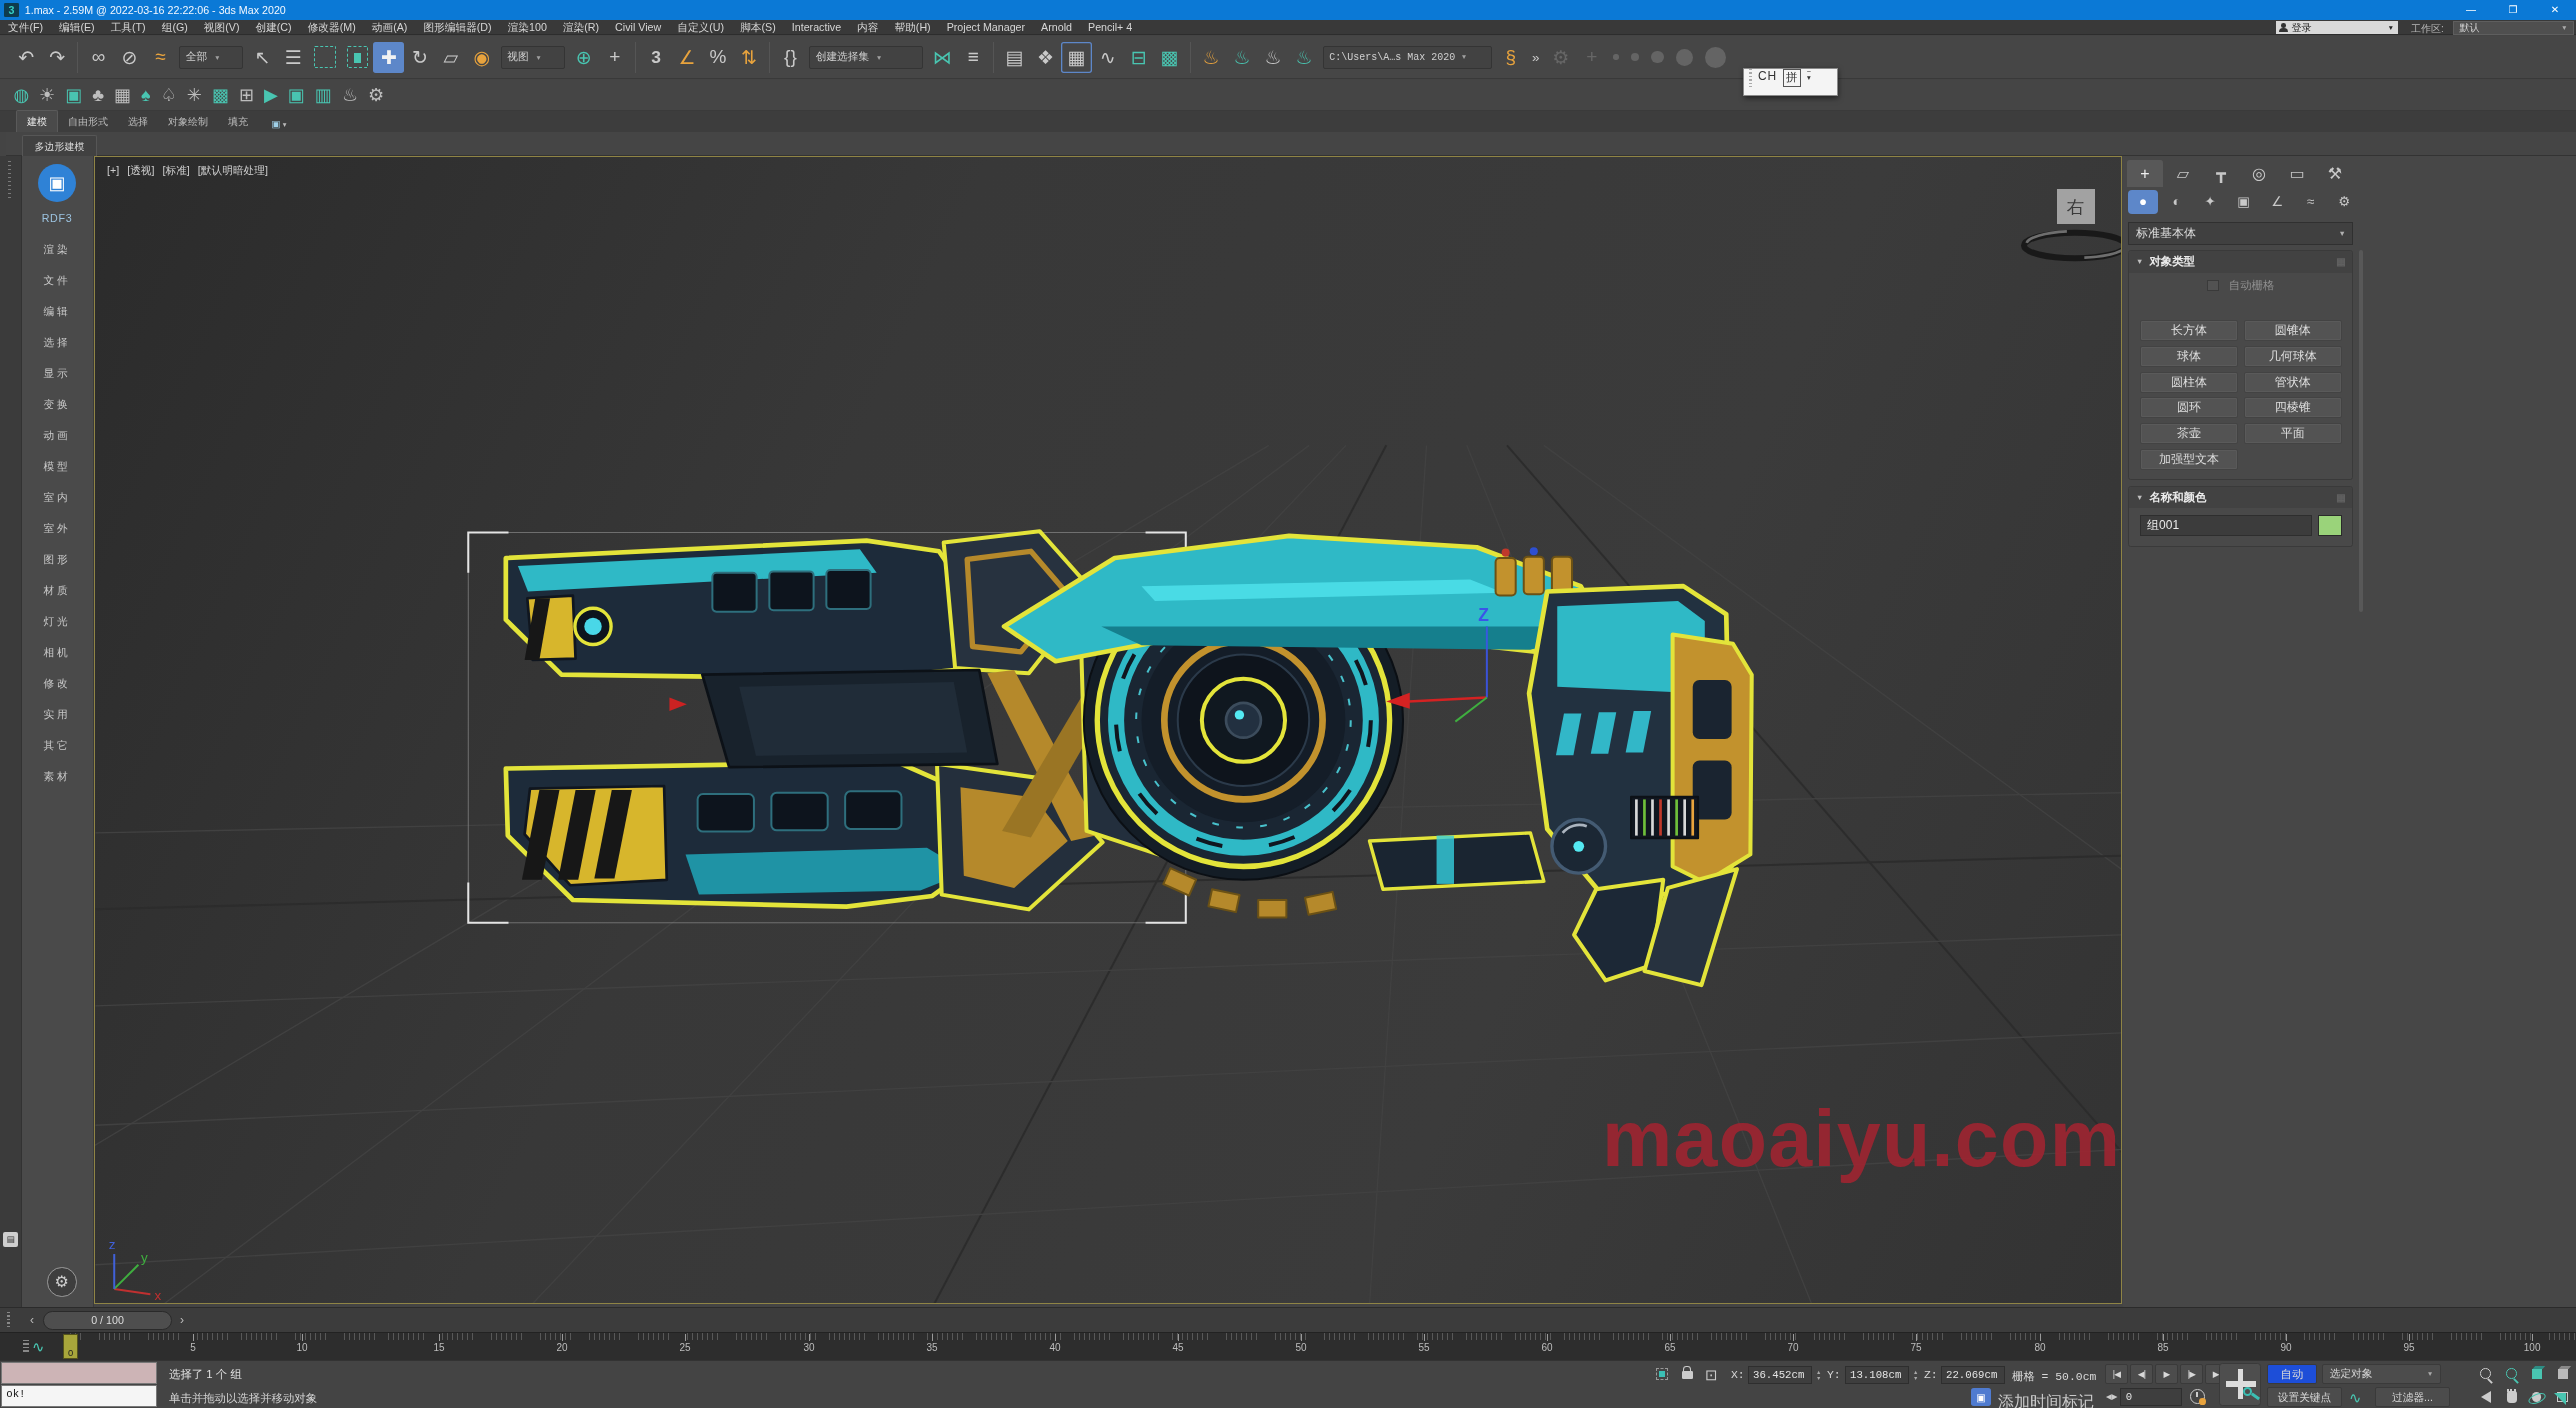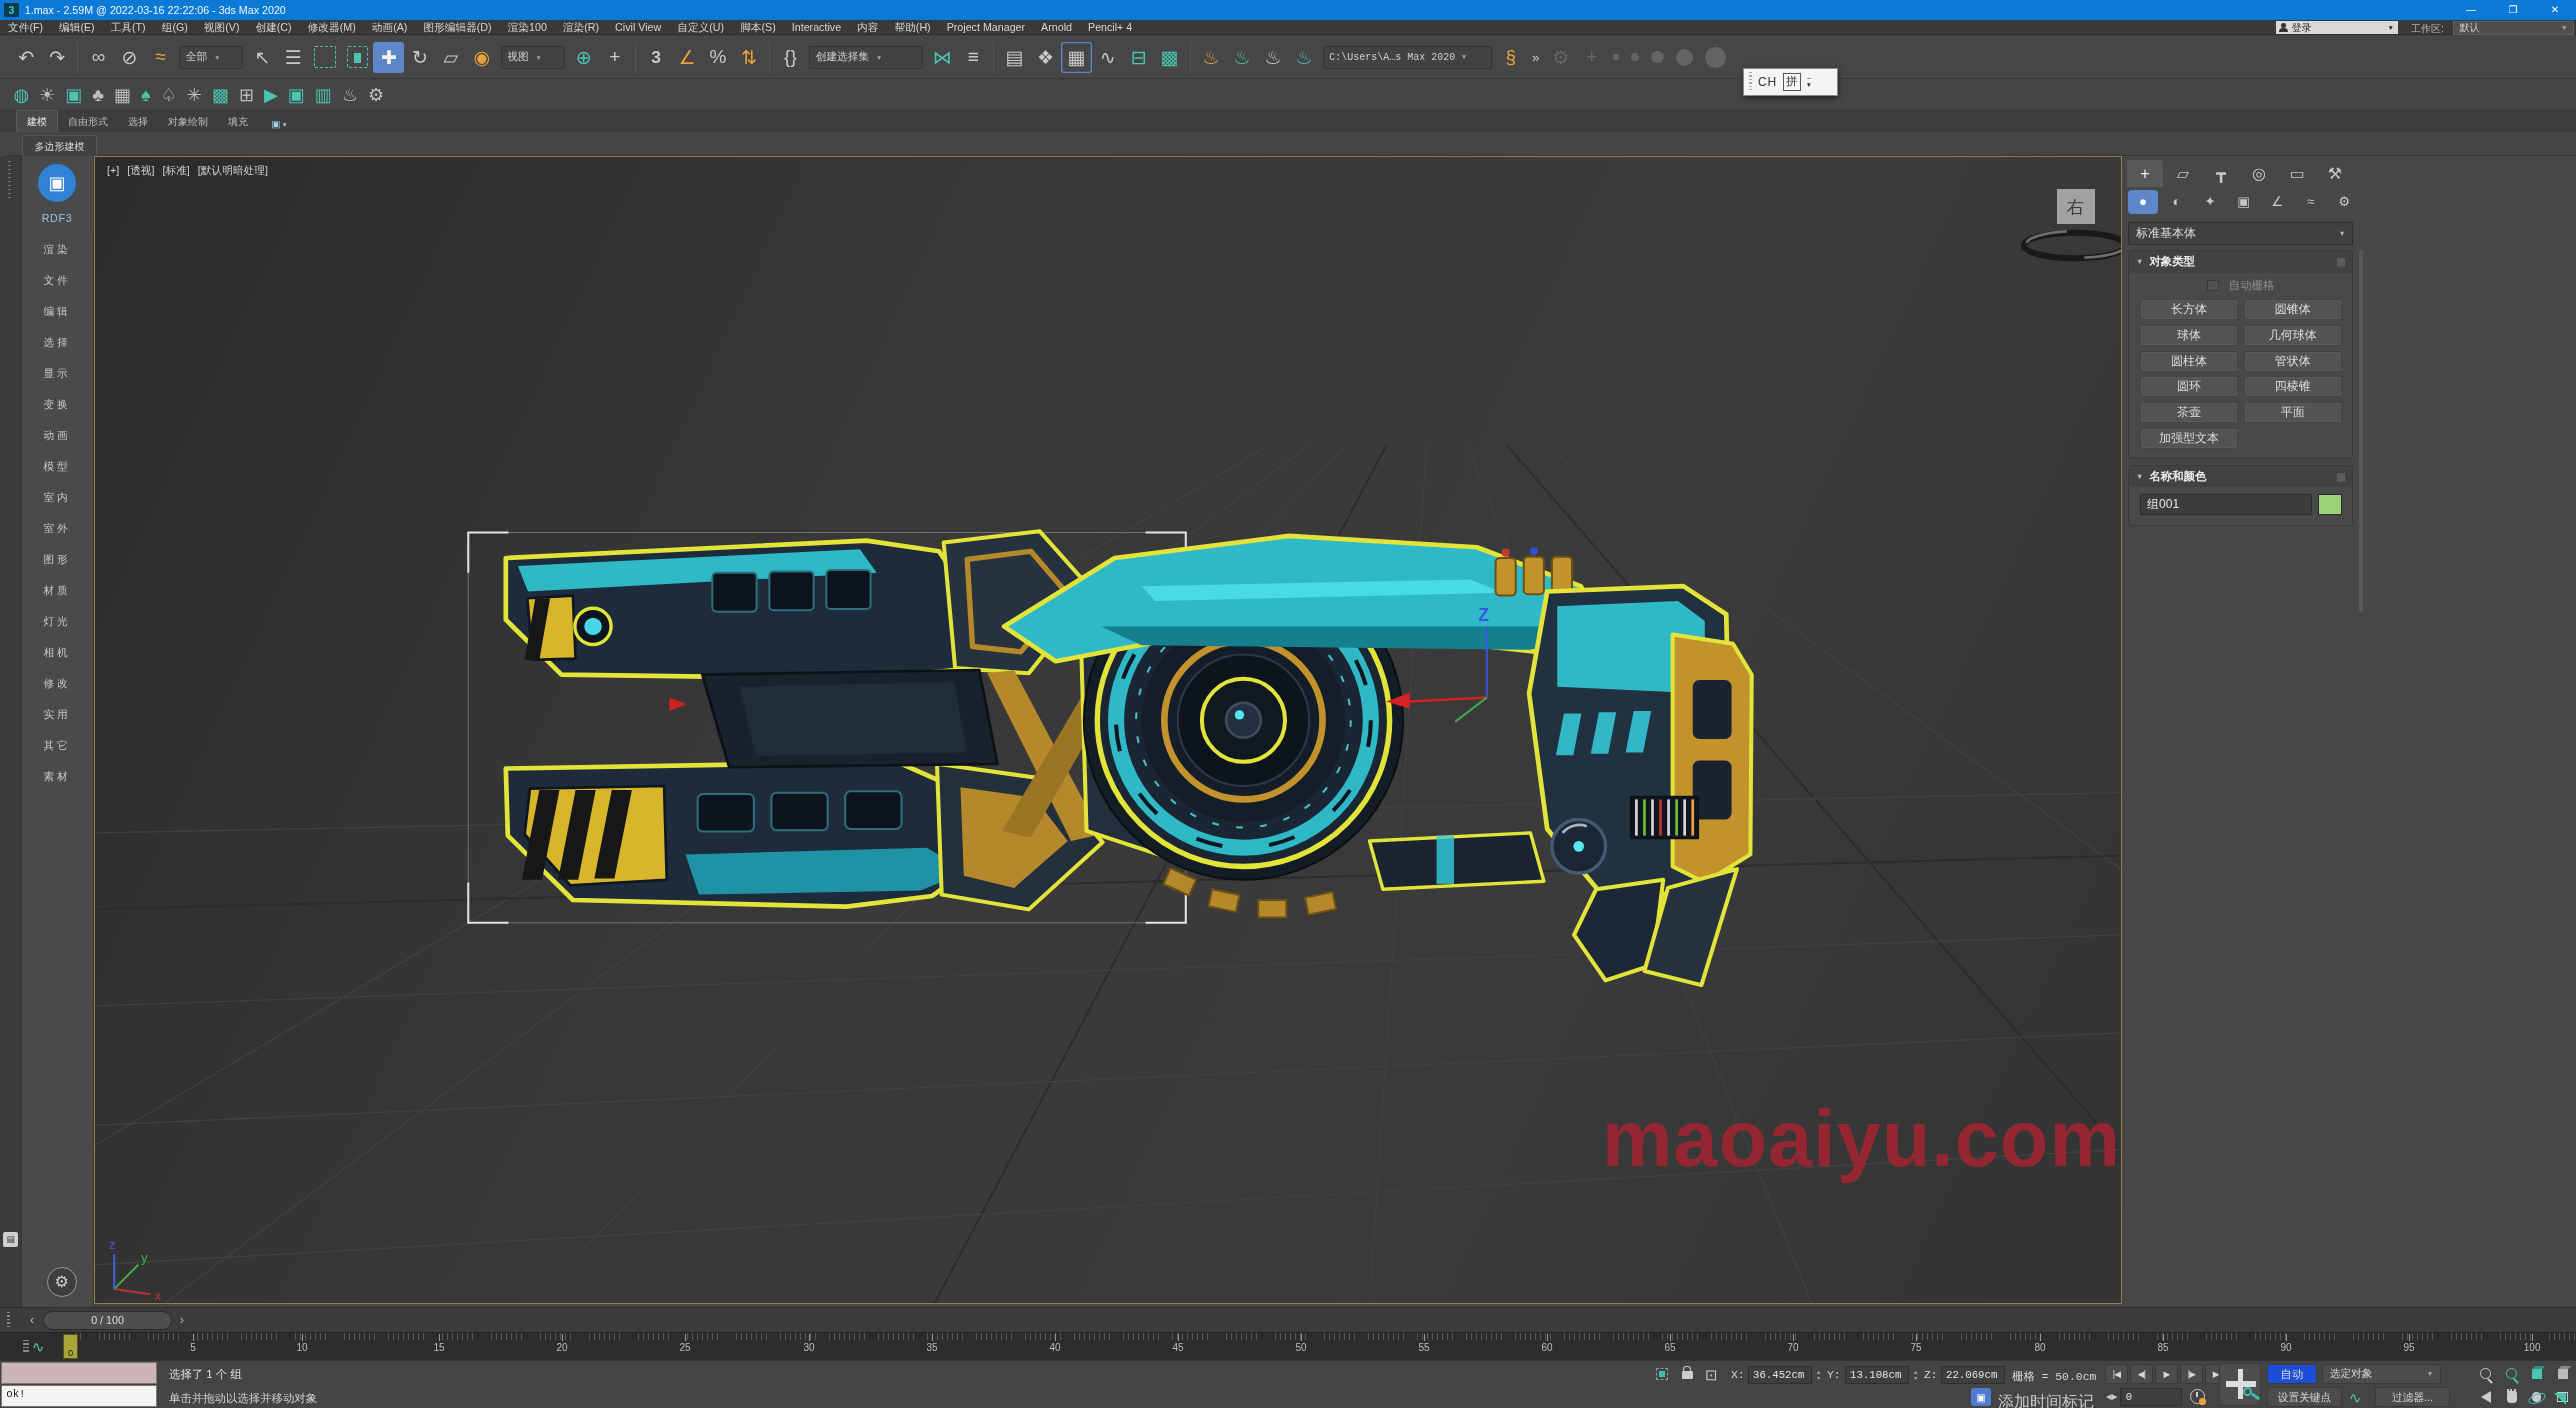--- a/index.html
+++ b/index.html
@@ -45,21 +45,21 @@
   .tb-select{height:23px;background:#424242;border:0.7px solid #343434;border-radius:2px;display:flex;
              align-items:center;padding:0 5.4px;font-size:10.7px;color:#cfcfcf;margin:0 3.4px;flex:0 0 auto;}
   .tb-select .tb-arrow{margin-left:6.7px;font-size:6.7px;color:#a0a0a0;}
   .tb-select.mono{font-family:"Liberation Mono",monospace;font-size:10px;}
   .tb-box{width:21.5px;height:21.5px;border:1.3px dashed #49c5b1;border-radius:1.3px;margin:0 5.4px;position:relative;flex:0 0 auto;}
   .tb-box.f::after{content:"";position:absolute;left:6px;top:6px;width:7.4px;height:10px;background:#49c5b1;}
   .tb-dot{border-radius:50%;background:#646464;display:inline-block;margin:0 6px;flex:0 0 auto;}
 
   
   .ime{position:absolute;left:1743px;top:68px;width:95px;height:28px;background:#f4f4f4;
-       border:0.7px solid #8a8a8a;box-shadow:1.3px 2px 5.4px rgba(0,0,0,.55);display:flex;align-items:center;z-index:60;color:#333;}
+       border:0.7px solid #8a8a8a;box-shadow:1.3px 2px 5.4px rgba(0,0,0,.55);display:flex;align-items:flex-start;z-index:60;color:#333;}
   .ime-handle{width:3.4px;height:20px;margin:0 6px 0 4.7px;background:repeating-linear-gradient(180deg,#aaa 0 1.3px,transparent 1.3px 3.4px);}
   .ime-lang{font-size:12px;letter-spacing:0.7px;}
   .ime-mode{width:18px;height:18px;border:1.3px solid #555;text-align:center;line-height:15.4px;margin:0 6px;font-size:11.4px;}
   .ime-opt{display:flex;flex-direction:column;align-items:center;font-size:7.4px;line-height:6px;color:#333;}
 
   
   .toolbar2{position:absolute;left:0;top:80px;width:2576px;height:31px;background:#454545;
             border-bottom:0.7px solid #3a3a3a;display:flex;align-items:center;padding-left:13.4px;gap:10px;}
   .t2btn{font-size:18px;color:#bdbdbd;}
   .t2btn.teal{color:#49c5b1;}
@@ -114,21 +114,21 @@
   .cp-dropdown{margin:4px 5.4px;width:225px;height:23px;background:#404040;border:0.7px solid #303030;display:flex;
                align-items:center;padding:0 6.7px;font-size:12px;color:#ddd;}
   .cp-dropdown .arr{margin-left:auto;font-size:7.4px;color:#b0b0b0;}
   .rollout{margin:5.4px;width:225px;background:#494949;border:0.7px solid #3a3a3a;border-radius:2.7px;}
   .ro-head{height:21.5px;background:#424242;display:flex;align-items:center;padding:0 6.7px;font-weight:bold;
            color:#ececec;font-size:11.4px;gap:6px;border-radius:2.7px 2.7px 0 0;}
   .ro-arrow{font-size:7.4px;color:#c0c0c0;}
   .grip{margin-left:auto;color:#606060;font-size:10px;}
   .autogrid{display:flex;align-items:center;justify-content:center;gap:10px;height:25.5px;color:#8f8f8f;font-size:11.4px;}
   .cbx{width:11.4px;height:11.4px;background:#525252;border:0.7px solid #3a3a3a;}
-  .btn-grid{display:grid;grid-template-columns:1fr 1fr;gap:4.7px 6px;padding:1.3px 10.7px 9.4px;}
+  .btn-grid{display:grid;grid-template-columns:1fr 1fr;gap:4.7px 6px;padding:1.3px 10.7px 9.4px;margin-top:21px;}
   .cp-btn{height:21px;background:#535353;border:0.7px solid #434343;box-shadow:0 0 0 0.7px #5d5d5d inset;
           border-radius:2px;color:#dedede;font-size:12px;font-family:"Liberation Sans",sans-serif;}
   .name-row{display:flex;gap:6px;padding:6.7px 10.7px 10.7px;}
   .name-input{flex:1;height:21px;background:#3c3c3c;border:0.7px solid #2e2e2e;color:#eaeaea;font-size:12px;padding:0 6px;}
   .swatch{width:24px;height:21px;border:0.7px solid #2a2a2a;}
   .cp-scroll{position:absolute;left:236px;top:94px;width:4px;height:362px;background:#585858;border-radius:2px;}
 
   
   .timebar{position:absolute;left:0;top:1307px;width:2576px;height:25.5px;background:#3c3c3c;border-top:0.7px solid #2b2b2b;}
   .timebar::before{content:"";position:absolute;left:6.7px;top:4px;width:3.4px;height:17.4px;

